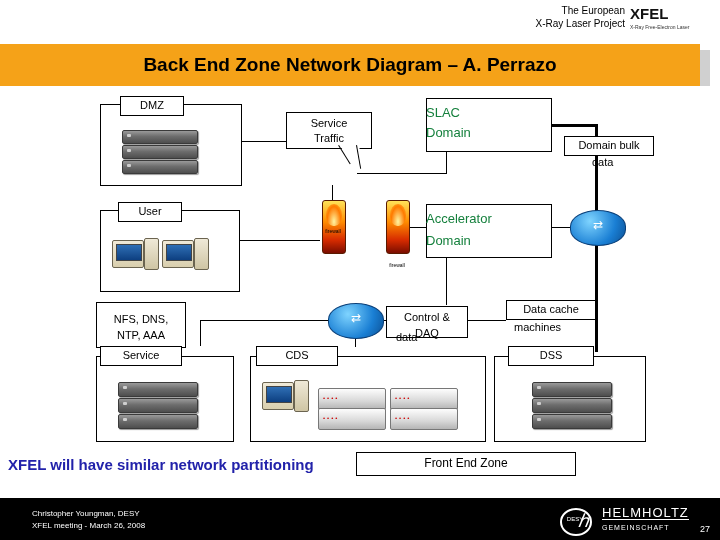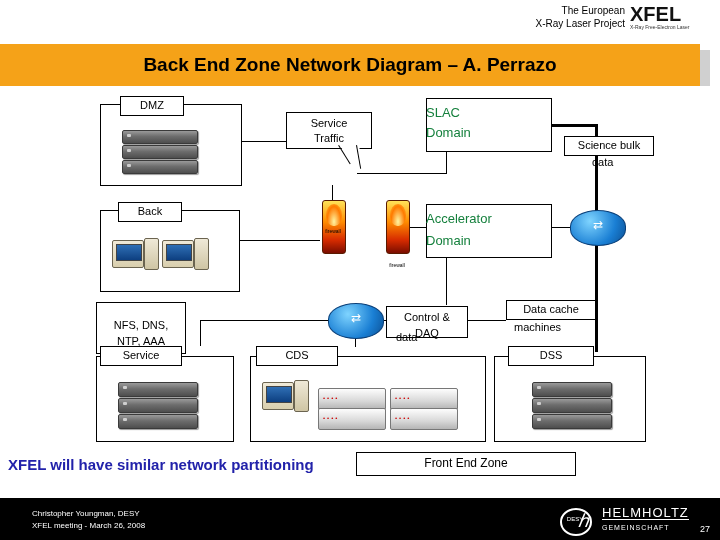--- a/index.html
+++ b/index.html
@@ -12,21 +12,21 @@
 
   
   #header-band{
     left:0;top:0;width:720px;height:40px;background:#ffffff;
   }
   #header-title-block{
     left:505px;top:4px;width:120px;text-align:right;
     font-size:10px;color:#000;line-height:13px;
   }
   #xfel-logo{
-    left:630px;top:4px;font-size:20px;font-weight:bold;color:#111;
+    left:630px;top:4px;font-size:15px;font-weight:bold;color:#111;
     letter-spacing:0px;line-height:20px;
   }
   #xfel-sub{
     left:630px;top:24px;font-size:5px;color:#333;letter-spacing:0px;
   }
 
   
   #title-bar{
     left:0;top:44px;width:700px;height:42px;background:#F5A218;
   }
@@ -215,25 +215,25 @@
   <div>Traffic</div>
 </div>
 <div class="abs" style="left:340px;top:146px;width:0;height:0;border-left:16px solid transparent;border-right:4px solid transparent;border-top:22px solid #fff;"></div>
 <div class="abs" style="left:339px;top:145px;width:22px;height:1px;background:#000;transform:rotate(58deg);transform-origin:left top;"></div>
 <div class="abs" style="left:357px;top:145px;width:24px;height:1px;background:#000;transform:rotate(80deg);transform-origin:left top;"></div>
 
 <div class="panel" style="left:426px;top:98px;width:124px;height:52px;"></div>
 <div class="grey-label" style="left:426px;top:104px;width:124px;">SLAC</div>
 <div class="grey-label" style="left:426px;top:124px;width:124px;">Domain</div>
 
-<div class="label-box" style="left:564px;top:136px;width:88px;height:18px;">Science bulk</div>
+<div class="label-box" style="left:564px;top:136px;width:88px;height:18px;">Domain bulk</div>
 <div class="plain-label" style="left:592px;top:155px;width:60px;">data</div>
 
 <div class="panel" style="left:100px;top:210px;width:138px;height:80px;"></div>
-<div class="label-box" style="left:118px;top:202px;width:62px;height:18px;">Back</div>
+<div class="label-box" style="left:118px;top:202px;width:62px;height:18px;">User</div>
 <div class="monitor" style="left:112px;top:240px;">
     <div class="screen"></div>
   </div>
 <div class="tower" style="left:144px;top:238px;"></div>
 <div class="monitor" style="left:162px;top:240px;">
     <div class="screen"></div>
   </div>
 <div class="tower" style="left:194px;top:238px;"></div>
 
 <div class="firewall" style="left:322px;top:200px;">
@@ -250,21 +250,21 @@
 <div class="grey-label" style="left:426px;top:210px;width:124px;">Accelerator</div>
 <div class="grey-label" style="left:426px;top:232px;width:124px;">Domain</div>
 
 <div class="router" style="left:570px;top:210px;">
   <div class="arrows">⇄</div>
 </div>
 <div class="router" style="left:328px;top:303px;">
   <div class="arrows">⇄</div>
 </div>
 
-<div class="label-box" style="left:96px;top:302px;width:88px;height:36px;padding-top:14px;">
+<div class="label-box" style="left:96px;top:302px;width:88px;height:36px;padding-top:8px;">
   <div>NFS, DNS,</div>
   <div>NTP, AAA</div>
 </div>
 
 <div class="panel" style="left:96px;top:356px;width:136px;height:84px;"></div>
 <div class="label-box" style="left:100px;top:346px;width:80px;height:18px;">Service</div>
 <div class="server" style="left:118px;top:382px;width:78px;height:13px;"></div>
 <div class="server" style="left:118px;top:398px;width:78px;height:13px;"></div>
 <div class="server" style="left:118px;top:414px;width:78px;height:13px;"></div>
 

